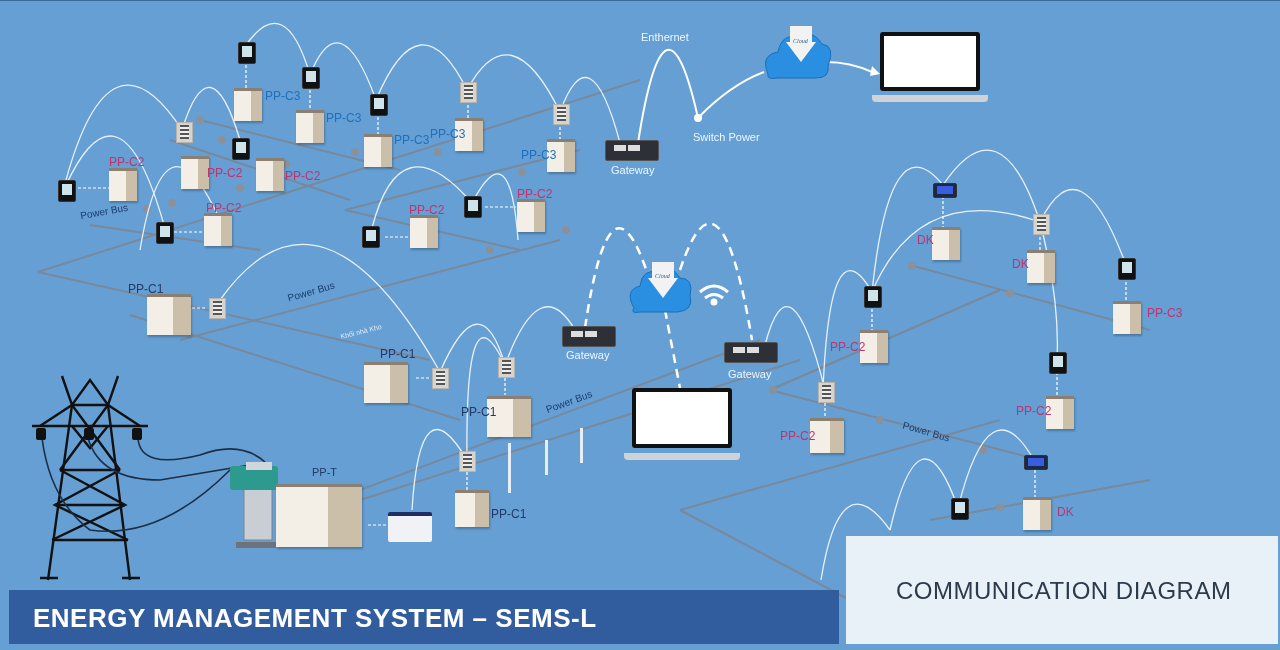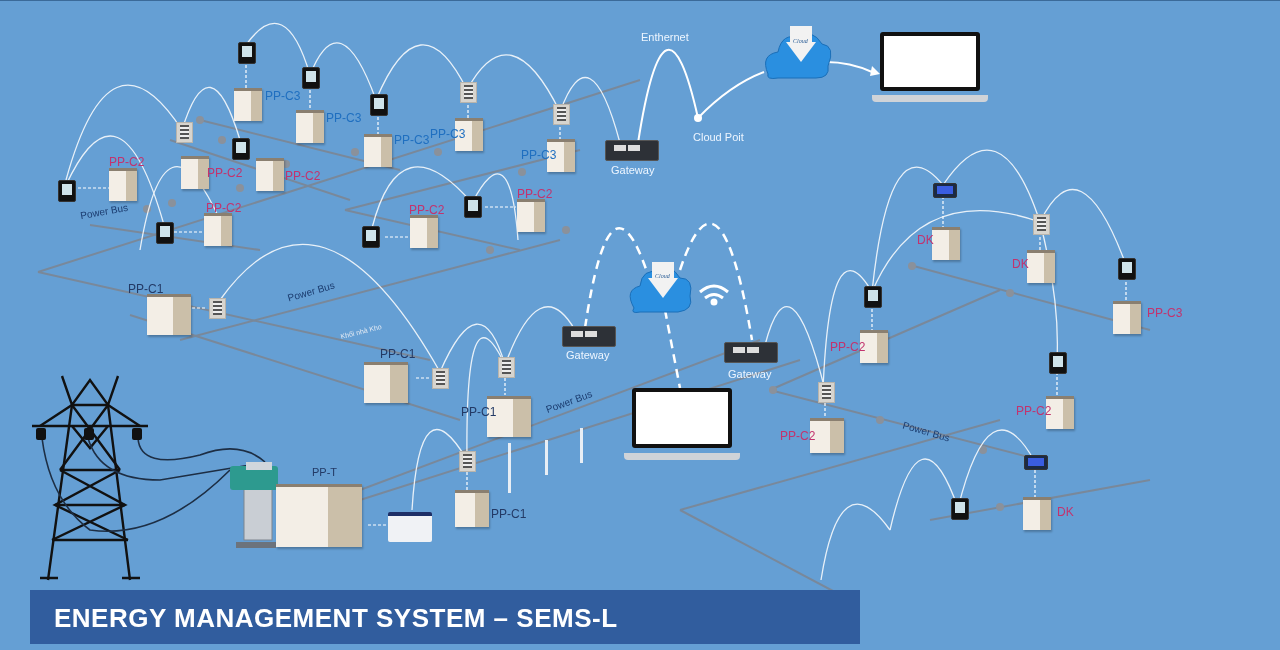--- a/index.html
+++ b/index.html
@@ -20,21 +20,21 @@
   .meter.wide{width:22px;height:13px;background:#1b2a44;}
   .meter.wide::after{left:3px;top:2px;width:16px;height:8px;background:#3a5de0;}
   .relay{position:absolute;width:15px;height:19px;background:#d7d4ce;border:1px solid #b8b4ac;}
   .relay::after{content:"";position:absolute;left:3px;top:2px;width:9px;height:14px;background:repeating-linear-gradient(180deg,#555 0 2px,#eee 2px 4px);}
   .gateway{position:absolute;width:52px;height:19px;background:#2d3137;border:1px solid #555;border-radius:2px;}
   .gateway::before{content:"";position:absolute;left:8px;top:4px;width:12px;height:6px;background:#ddd;box-shadow:14px 0 0 #ddd;}
   .laptop{position:absolute;}
   .laptop .scr{position:absolute;left:0;top:0;width:100%;height:84%;background:#111;border-radius:3px;}
   .laptop .scr::after{content:"";position:absolute;left:4%;top:7%;width:92%;height:86%;background:#fff;}
   .laptop .base{position:absolute;left:-8%;bottom:0;width:116%;height:10%;background:#cfd3d8;border-radius:0 0 4px 4px;}
-  .banner{position:absolute;left:9px;top:590px;width:830px;height:54px;background:#315d9e;margin-left:21px;}
+  .banner{position:absolute;left:9px;top:590px;width:830px;height:54px;background:#315d9e;}
   .banner span{position:absolute;left:24px;top:13px;color:#fff;font-size:26px;font-weight:bold;letter-spacing:.5px;}
   .panel{position:absolute;left:846px;top:536px;width:432px;height:108px;background:rgba(242,247,251,.93);}
   .panel span{position:absolute;left:50px;top:41px;color:#2c3b4c;font-size:24px;letter-spacing:.5px;}
   .mast{position:absolute;width:3px;background:#e8eef5;}
 </style>
 </head>
 <body>
 
 <div id="stage">
   <div class="topline"></div>
@@ -182,21 +182,21 @@
     </g>
 
     <g fill="none" stroke="#ffffff" stroke-width="3">
       <path d="M700 292 Q714 280 728 292"></path>
       <path d="M705 298 Q714 291 723 298"></path>
       <circle cx="714" cy="302" r="2" fill="#fff"></circle>
     </g>
   </svg>
 
   <span class="lbl white" style="left:641px;top:32px">Enthernet</span>
-  <span class="lbl white" style="left:693px;top:132px">Cloud Poit</span>
+  <span class="lbl white" style="left:693px;top:132px">Switch Power</span>
   <span class="lbl" style="left:793px;top:38px;font-size:6px;color:#2a5d96;font-style:italic;font-family:'Liberation Serif',serif">Cloud</span>
   <span class="lbl" style="left:655px;top:273px;font-size:6px;color:#2a5d96;font-style:italic;font-family:'Liberation Serif',serif">Cloud</span>
 
   <div class="gateway" style="left:605px;top:140px"></div>
   <span class="lbl white" style="left:611px;top:165px">Gateway</span>
   <div class="gateway" style="left:562px;top:326px"></div>
   <span class="lbl white" style="left:566px;top:350px">Gateway</span>
   <div class="gateway" style="left:724px;top:342px"></div>
   <span class="lbl white" style="left:728px;top:369px">Gateway</span>
 
@@ -290,13 +290,16 @@
 
   <span class="lbl bus" style="left:80px;top:207px;transform:rotate(-10deg)">Power Bus</span>
   <span class="lbl bus" style="left:287px;top:287px;transform:rotate(-16deg)">Power Bus</span>
   <span class="lbl bus" style="left:545px;top:397px;transform:rotate(-20deg)">Power Bus</span>
   <span class="lbl bus" style="left:902px;top:427px;transform:rotate(16deg)">Power Bus</span>
   <span class="lbl" style="left:340px;top:328px;font-size:7px;color:#e3eaf3;transform:rotate(-14deg)">Khối nhà Kho</span>
 
   <div class="banner">
     <span>ENERGY MANAGEMENT SYSTEM – SEMS-L</span>
   </div>
+  <div class="panel">
+    <span>COMMUNICATION DIAGRAM</span>
+  </div>
 </div>
 
 </body></html>

